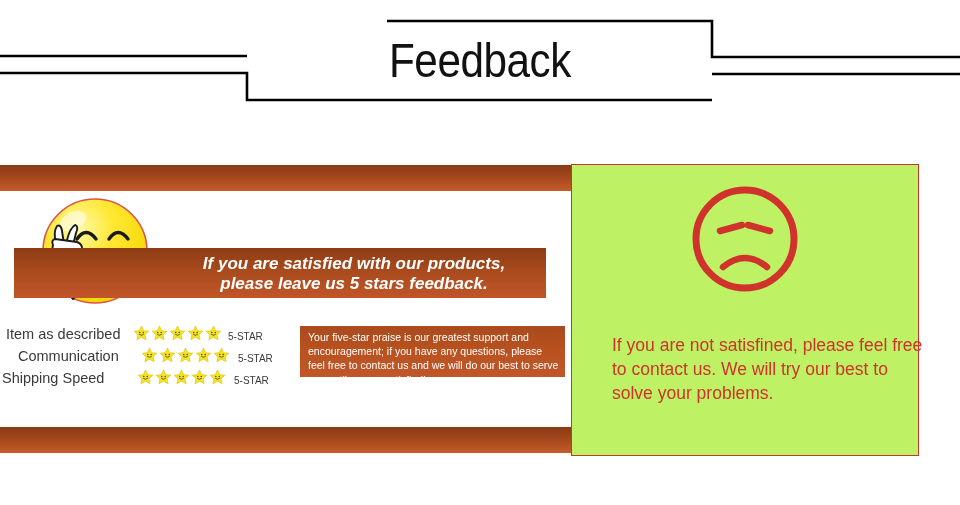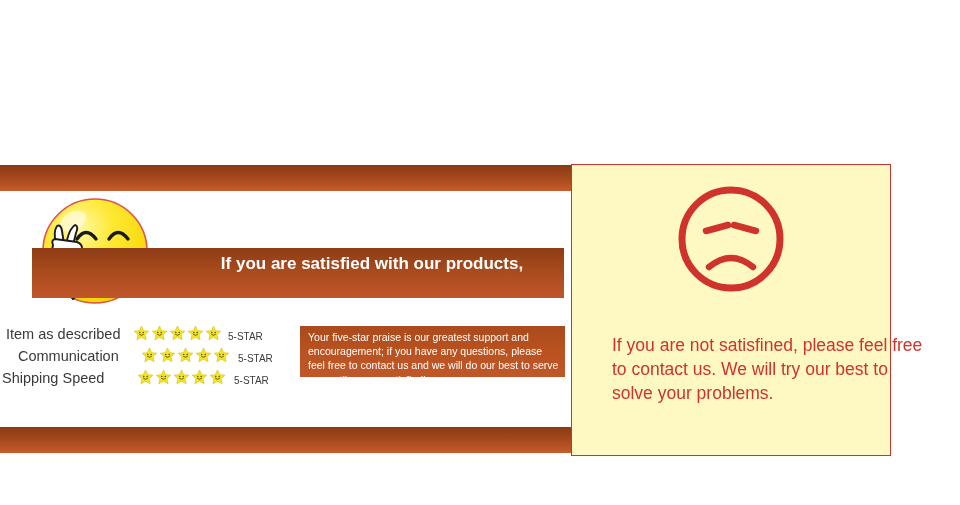--- a/index.html
+++ b/index.html
@@ -60,23 +60,24 @@
   #left-bar-bottom { top: 262px; }
 
   #smiley {
     position: absolute;
     left: 33px; top: 30px;
     width: 120px; height: 118px;
   }
 
   #satisfied-banner {
     position: absolute;
-    left: 32px; top: 83px;
+    left: 14px; top: 83px;
     width: 532px; height: 50px;
     background: linear-gradient(to bottom, #8e3c15 0%, #ab4c1e 50%, #c05529 100%);
+    font-style: italic;
   }
   #satisfied-banner-text {
     position: absolute;
     left: 155px; top: 6px;
     width: 370px;
     color: #ffffff;
     font-size: 17px;
     font-weight: bold;
     line-height: 20px;
     text-align: center;
@@ -136,24 +137,24 @@
     width: 252px;
     color: #ffffff;
     font-size: 10.5px;
     line-height: 14.2px;
   }
 
   
   #right-panel {
     position: absolute;
     left: 571px; top: 164px;
-    width: 320px; height: 292px;
+    width: 348px; height: 292px;
     border: 1.5px solid #c0392b;
     box-sizing: border-box;
-    background: #fef9c3;
+    background: #bef264;
   }
   #sad-face {
     position: absolute;
     left: 50%; top: 18px;
     margin-left: -63px;
     width: 126px; height: 118px;
   }
   #unsatisfied-text {
     position: absolute;
     left: 40px; top: 168px;
@@ -162,20 +163,32 @@
     font-size: 17.5px;
     font-weight: normal;
     line-height: 24px;
   }
 </style>
 </head>
 <body>
 
 <div id="page">
 
+  <div id="header">
+    <svg id="header-svg" width="960" height="155" viewBox="0 0 960 155">
+
+      <path d="M 0 56 L 247 56" stroke="#000000" stroke-width="2.6" fill="none"></path>
+      <path d="M 0 73 L 247 73 L 247 100 L 712 100" stroke="#000000" stroke-width="2.6" fill="none"></path>
+
+      <path d="M 387 21 L 712 21 L 712 57 L 960 57" stroke="#000000" stroke-width="2.6" fill="none"></path>
+
+      <path d="M 712 74 L 960 74" stroke="#000000" stroke-width="2.6" fill="none"></path>
+    </svg>
+    <div id="page-title">Feedback</div>
+  </div>
 
   <div id="left-panel">
 
     <div class="brown-bar" id="left-bar-top"></div>
     <div class="brown-bar" id="left-bar-bottom"></div>
 
     <svg id="smiley" viewBox="0 0 120 118">
       <defs>
         <radialGradient id="faceGrad" cx="35%" cy="28%" r="78%">
           <stop offset="0%" stop-color="#fff9a8"></stop>
@@ -202,20 +215,21 @@
         <path d="M 31 86 Q 28 78 34 77 Q 39 77 41 82 Q 43 77 48 78 Q 54 80 51 88 Q 47 98 40 104 Q 33 96 31 86 Z"></path>
       </g>
       <path d="M 36 86 Q 37 83 38 86" stroke="#1a1a1a" stroke-width="1.5" fill="none" stroke-linecap="round"></path>
       <path d="M 43 86 Q 44 83 45 86" stroke="#1a1a1a" stroke-width="1.5" fill="none" stroke-linecap="round"></path>
       <path d="M 36 92 Q 40 96 45 91" stroke="#1a1a1a" stroke-width="1.5" fill="none" stroke-linecap="round"></path>
     </svg>
 
     <div id="satisfied-banner">
       <div id="satisfied-banner-text">
         <span class="l1">If you are satisfied with our products,</span>
+        <span class="l2">please leave us 5 stars feedback.</span>
       </div>
     </div>
 
     <div id="ratings">
 
       <div class="rating-row" id="row-0">
         <span class="rating-label">Item as described</span>
         <span class="rating-stars">
           <svg class="star" viewBox="0 0 24 24">
               <use href="#starShape"></use>

